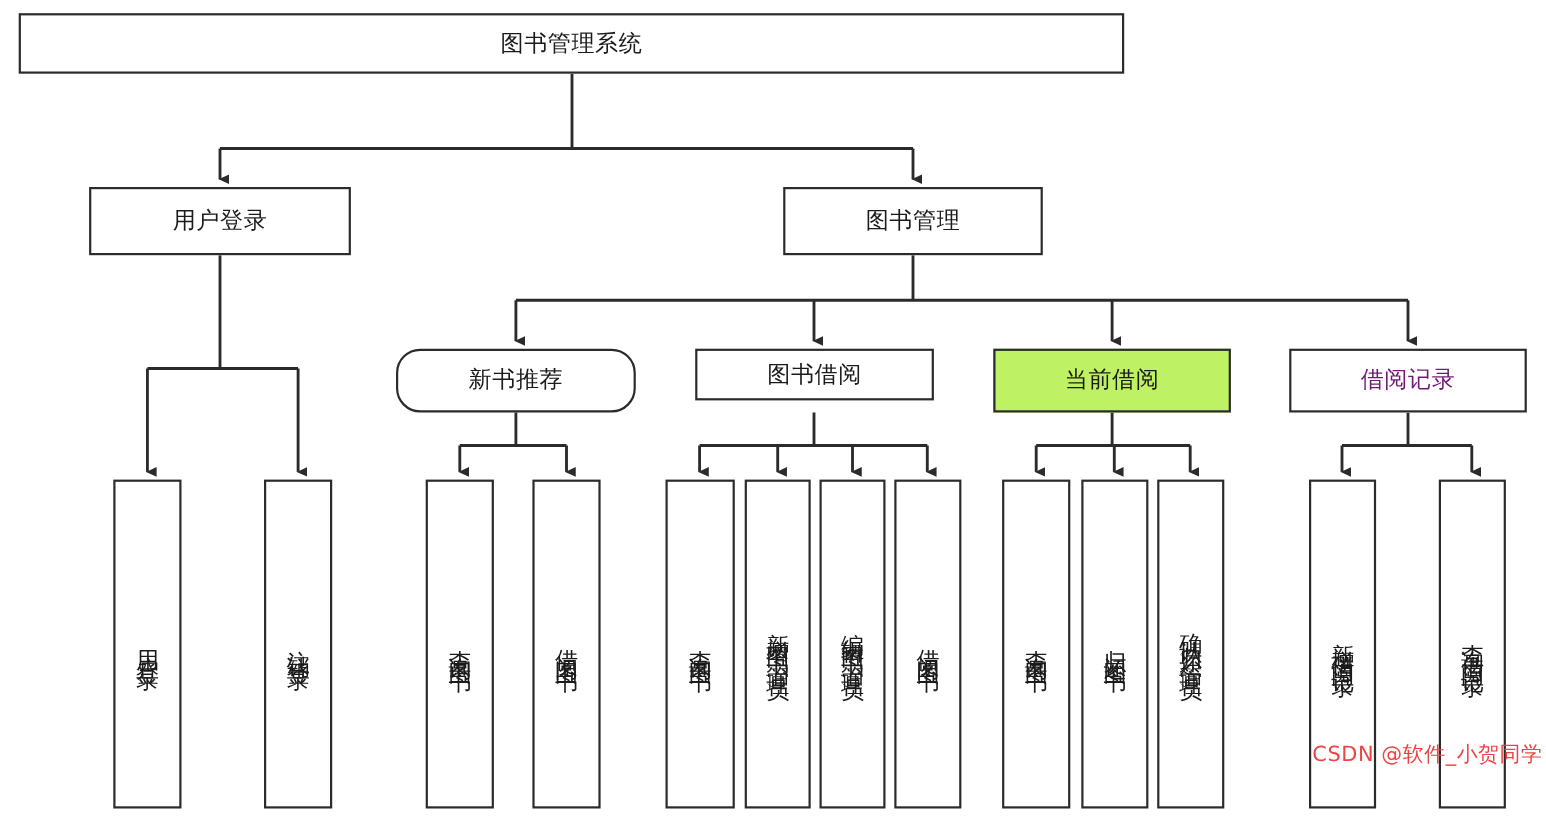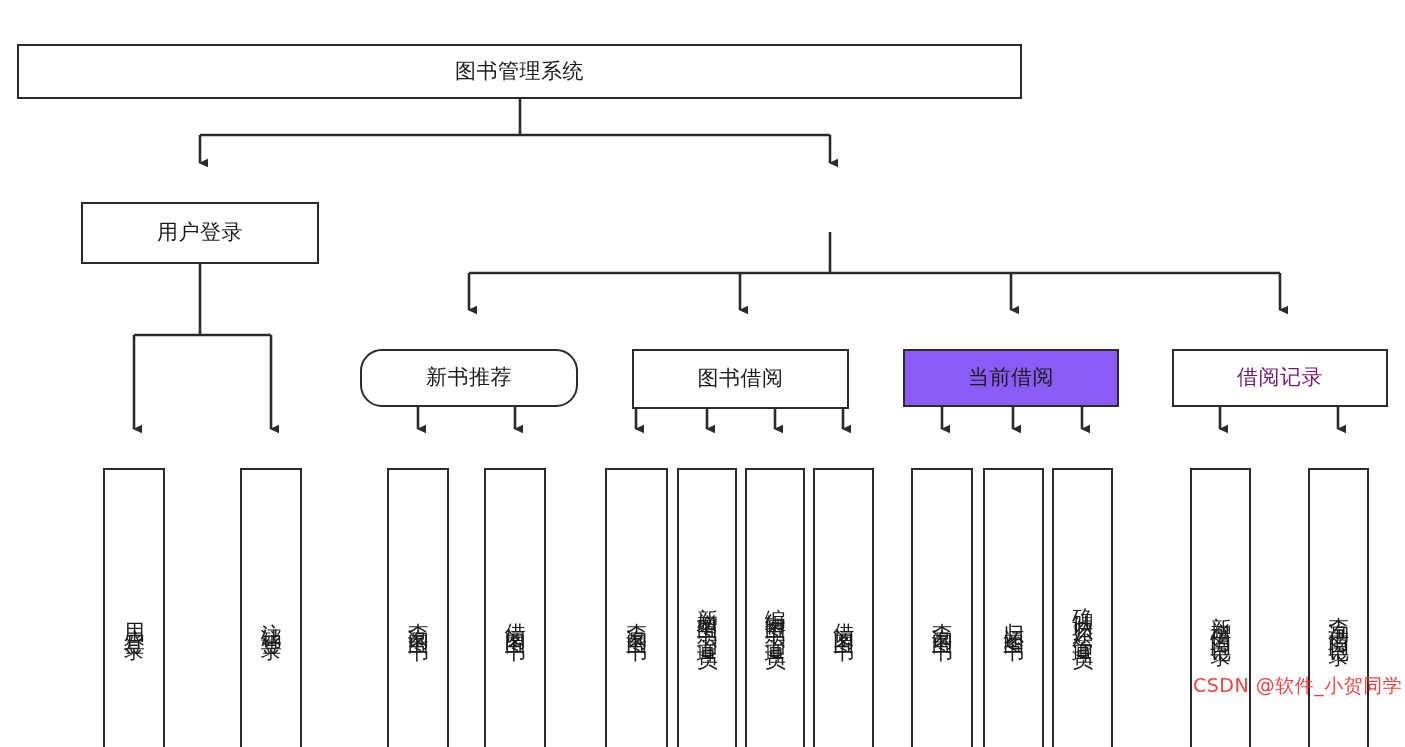--- a/index.html
+++ b/index.html
@@ -29,21 +29,20 @@
   }
   .node {
     position: absolute;
     box-sizing: border-box;
     background: #ffffff;
     border: 2.5px solid #2b2b2b;
     display: flex;
     align-items: center;
     justify-content: center;
     z-index: 2;
-    margin-top: 32px;
   }
   .node-label {
     font-size: 21px;
     line-height: 1.12;
     color: #1b1b1b;
     letter-spacing: 0.5px;
     white-space: nowrap;
     text-align: center;
   }
   
@@ -124,28 +123,31 @@
     </g>
   </svg>
 
   <div class="node" style="left: 17px; top: 12px; width: 1005px; height: 55px; border-color: rgb(43, 43, 43); background: rgb(255, 255, 255);">
     <span class="node-label" style="color: rgb(27, 27, 27);">图书管理系统</span>
   </div>
 
   <div class="node" style="left: 81px; top: 170px; width: 238px; height: 62px; border-color: rgb(43, 43, 43); background: rgb(255, 255, 255);">
     <span class="node-label" style="color: rgb(27, 27, 27);">用户登录</span>
   </div>
+  <div class="node" style="left: 712px; top: 170px; width: 236px; height: 62px; border-color: rgb(43, 43, 43); background: rgb(255, 255, 255);">
+    <span class="node-label" style="color: rgb(27, 27, 27);">图书管理</span>
+  </div>
 
   <div class="node" style="left: 360px; top: 317px; width: 218px; height: 58px; border-color: rgb(43, 43, 43); background: rgb(255, 255, 255); border-radius: 22px;">
     <span class="node-label" style="color: rgb(27, 27, 27);">新书推荐</span>
   </div>
-  <div class="node" style="left: 632px; top: 317px; width: 217px; height: 60px; border-color: rgb(43, 43, 43); background: rgb(255, 255, 255);">
+  <div class="node" style="left: 632px; top: 317px; width: 217px; height: 47px; border-color: rgb(43, 43, 43); background: rgb(255, 255, 255);">
     <span class="node-label" style="color: rgb(27, 27, 27);">图书借阅</span>
   </div>
-  <div class="node" style="left: 903px; top: 317px; width: 216px; height: 58px; border-color: rgb(43, 43, 43); background: #8b5cf6;">
+  <div class="node" style="left: 903px; top: 317px; width: 216px; height: 58px; border-color: rgb(43, 43, 43); background: #bef264;">
     <span class="node-label" style="color: rgb(27, 27, 27);">当前借阅</span>
   </div>
   <div class="node" style="left: 1172px; top: 317px; width: 216px; height: 58px; border-color: rgb(43, 43, 43); background: rgb(255, 255, 255);">
     <span class="node-label" style="color: #701a75;">借阅记录</span>
   </div>
 
   <div class="node vertical" style="left: 103px; top: 436px; width: 62px; height: 299px; border-color: rgb(43, 43, 43); background: rgb(255, 255, 255);">
     <span class="node-label" style="color: rgb(27, 27, 27);">用户登录</span>
   </div>
   <div class="node vertical" style="left: 240px; top: 436px; width: 62px; height: 299px; border-color: rgb(43, 43, 43); background: rgb(255, 255, 255);">

